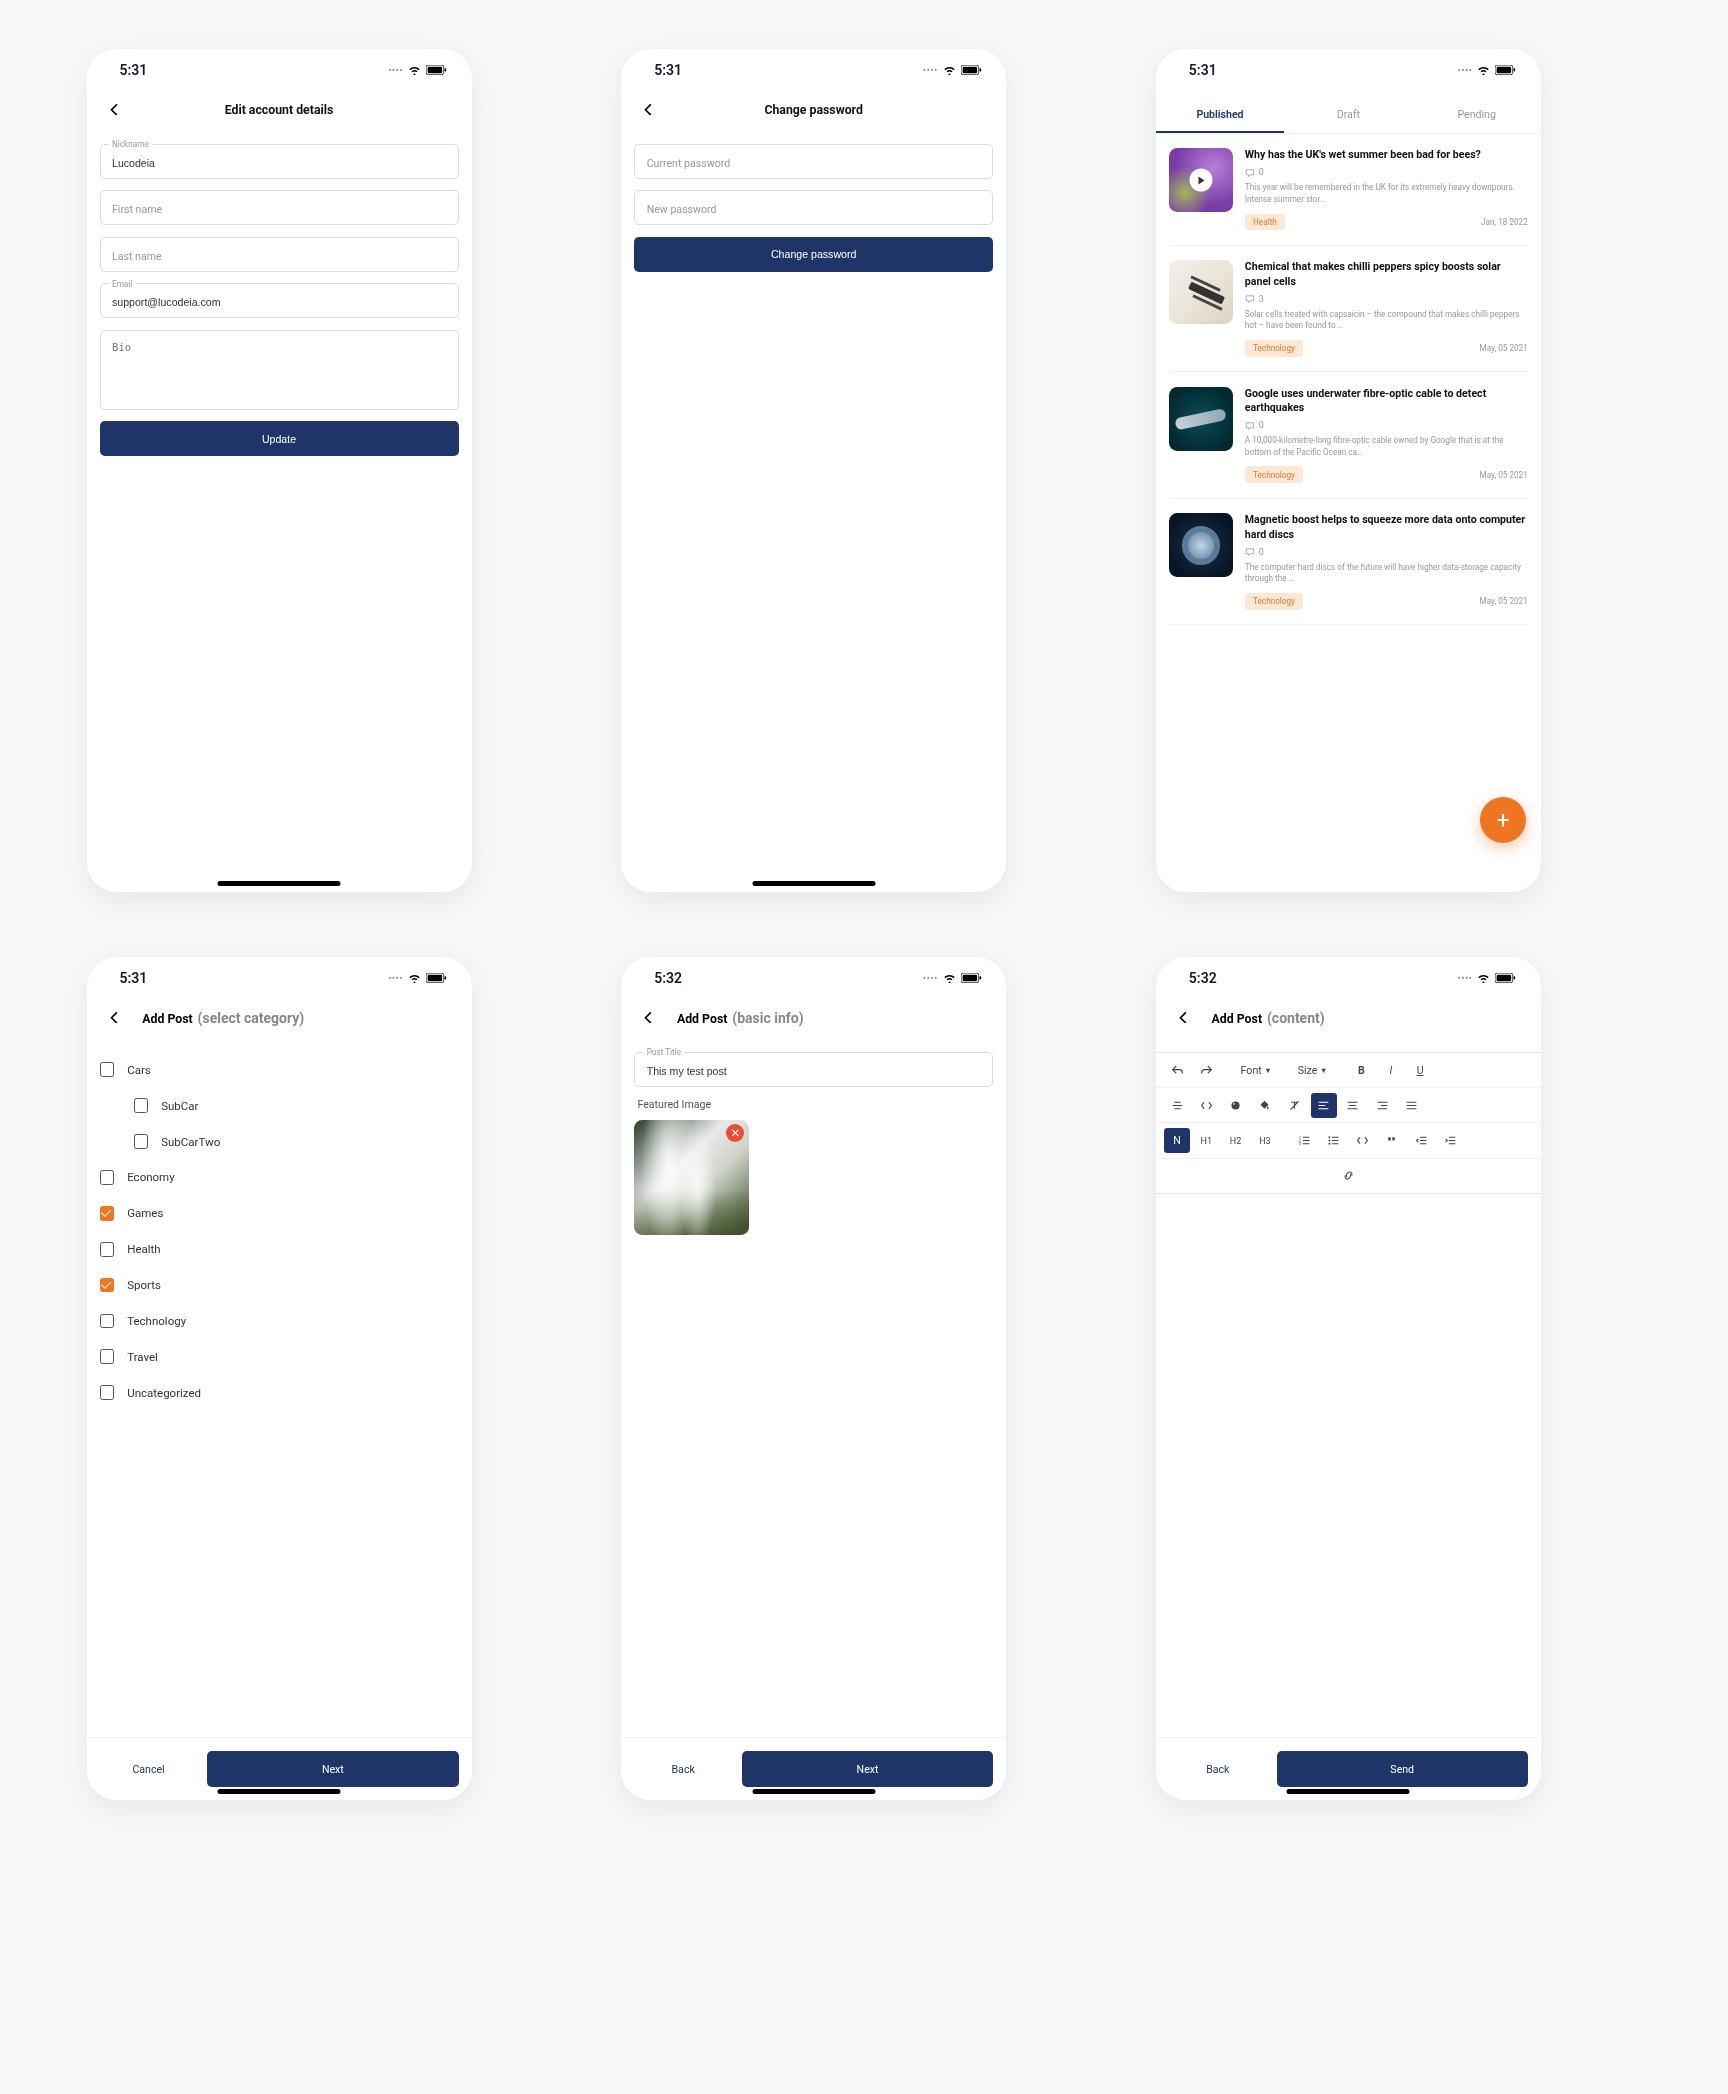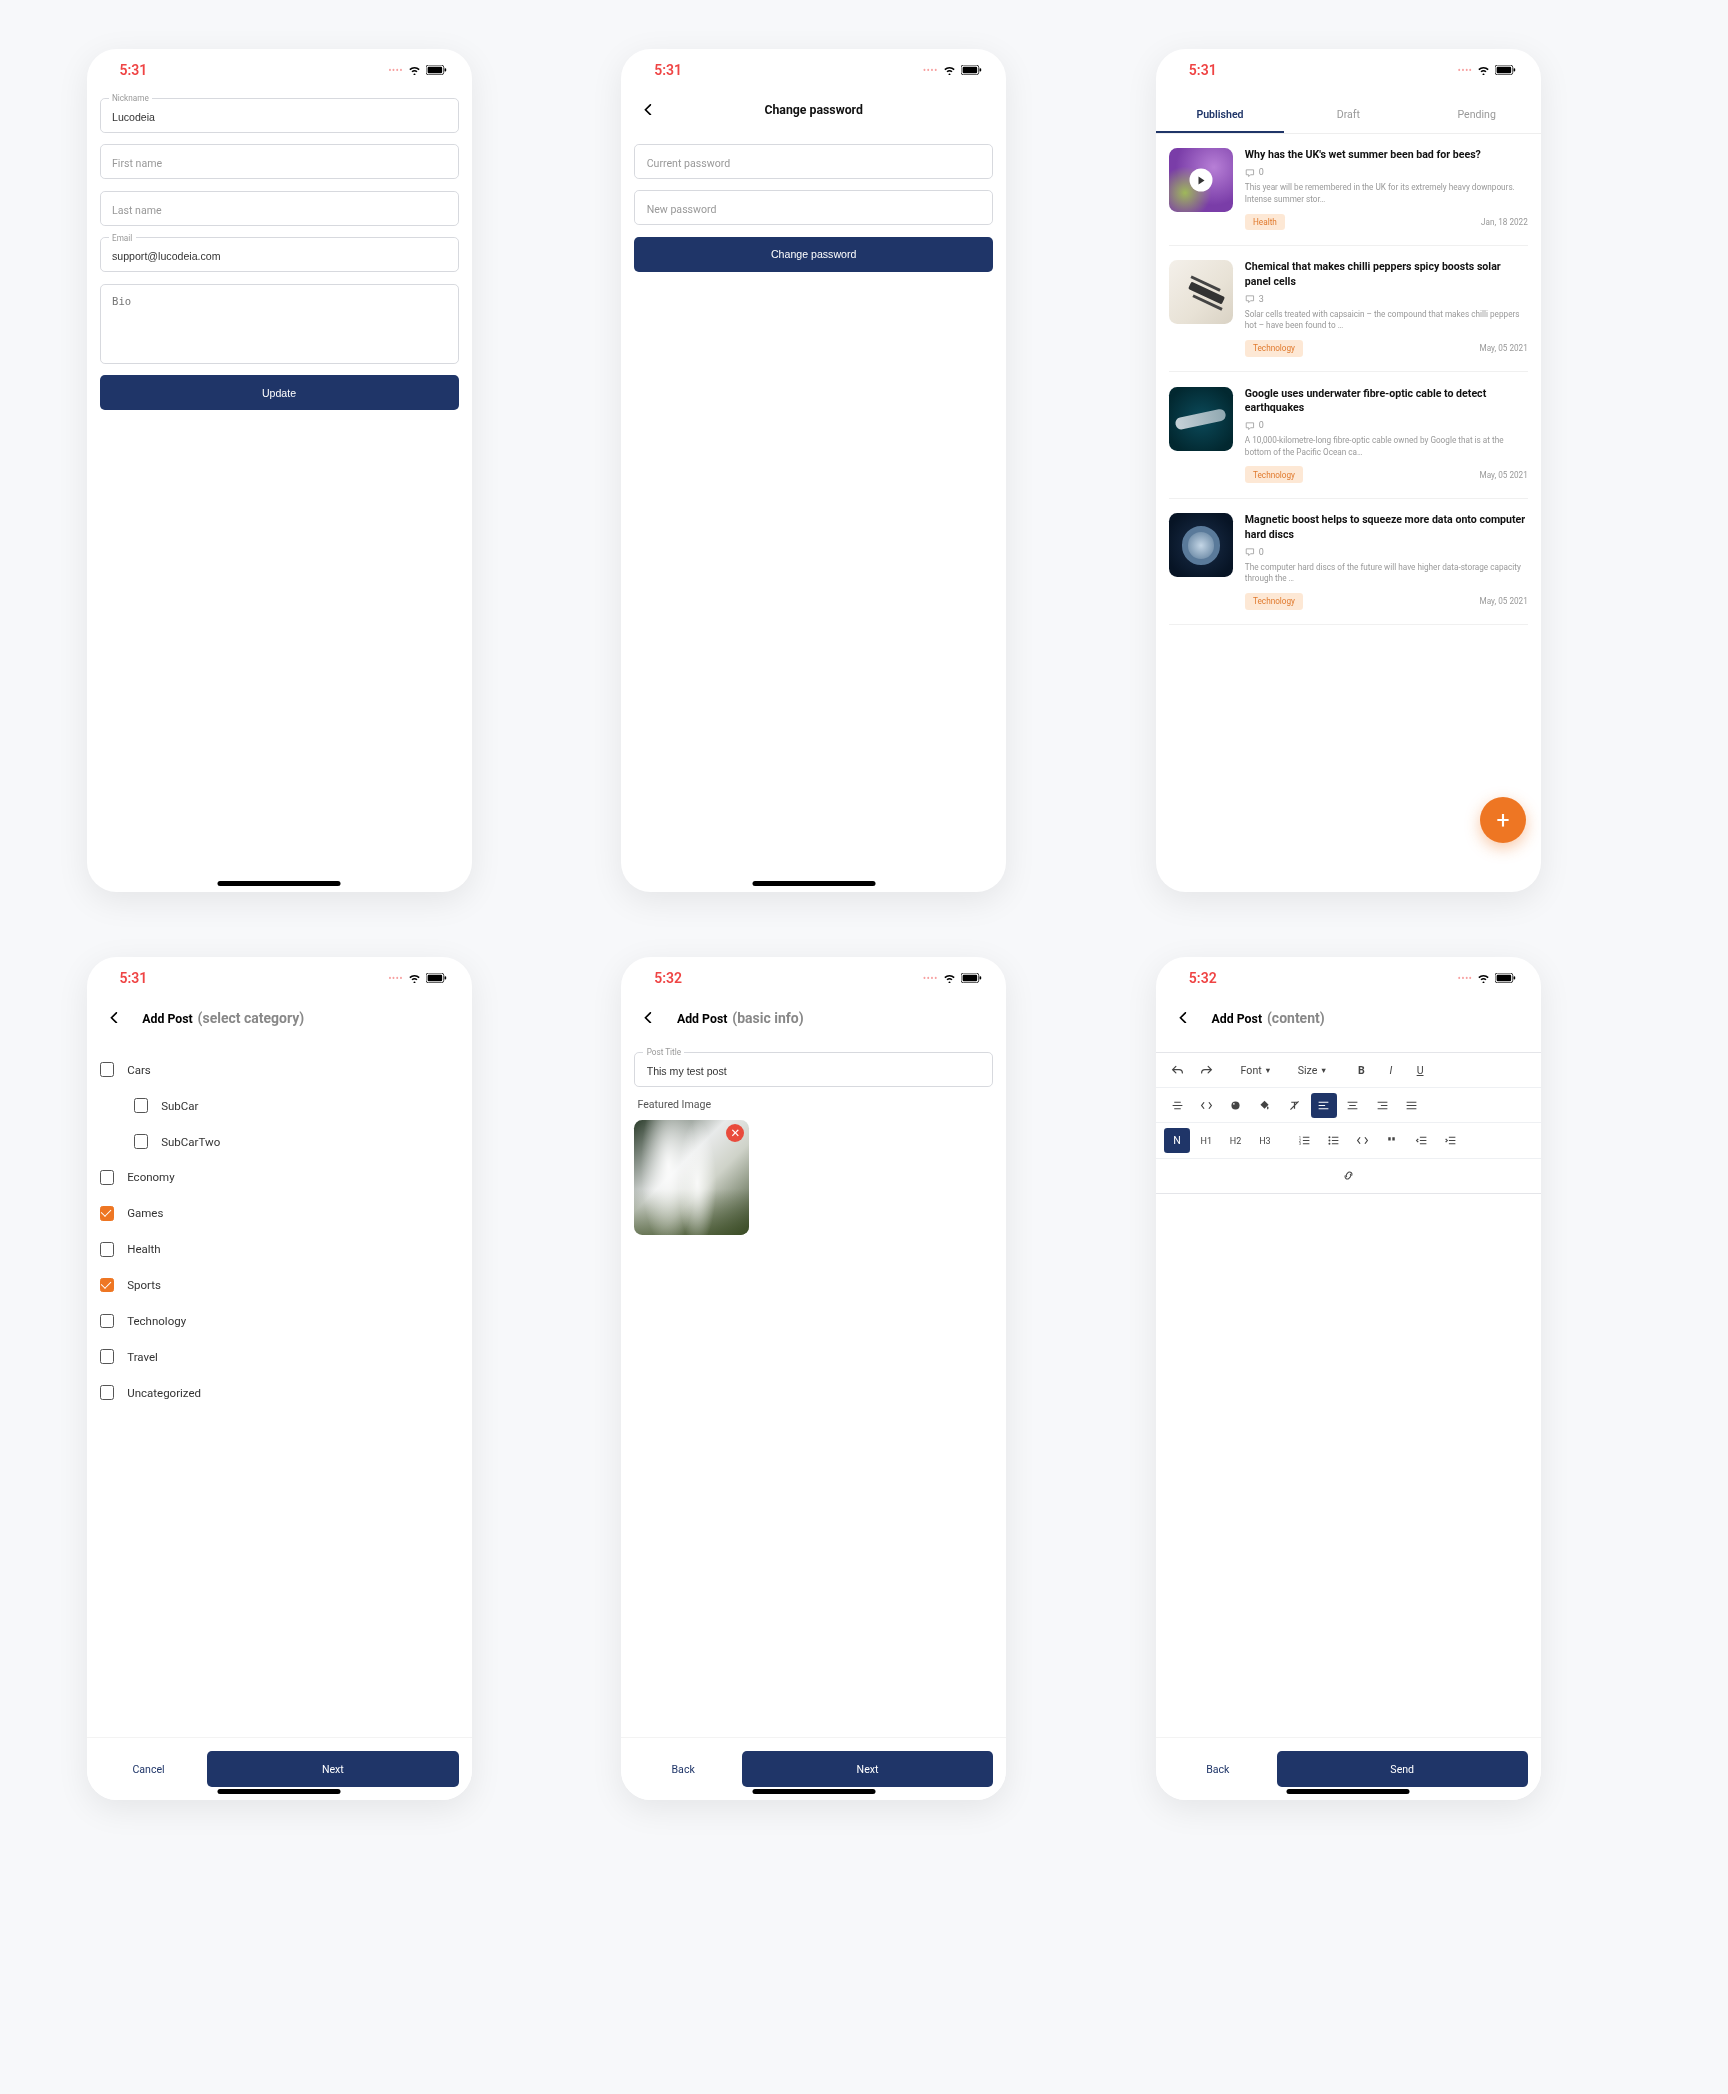--- a/index.html
+++ b/index.html
@@ -27,21 +27,21 @@
     position: relative;
   }
   .statusbar {
     height: 41px;
     display: flex;
     align-items: center;
     justify-content: space-between;
     padding: 0 24.5px 0 33px;
     font-size: 14px;
     font-weight: 600;
-    color: #ef4444;
+    color: #0f172a;
   }
   .status-right { display:flex; align-items:center; gap:4.9px; }
   .signal-dots { letter-spacing: 0.8px; font-size: 8.2px; opacity:.5; }
   .nav {
     display:flex;
     align-items:center;
     padding: 8.2px 16.4px 14.7px;
     gap: 16.4px;
     position:relative;
   }
@@ -206,20 +206,28 @@
         <span><svg width="13" height="9.8" viewBox="0 0 16 12">
               <path d="M8 10.5a1.2 1.2 0 100 2.4 1.2 1.2 0 000-2.4zM4.3 7.7a5.5 5.5 0 017.4 0l-1.3 1.3a3.6 3.6 0 00-4.8 0zM1.6 5a9.3 9.3 0 0112.8 0l-1.3 1.3a7.4 7.4 0 00-10.2 0z" fill="#000"></path>
             </svg></span>
         <span><svg width="21" height="9.8" viewBox="0 0 26 12">
               <rect x="0" y="0" width="22" height="12" rx="3" fill="none" stroke="#000" stroke-width="1"></rect>
               <rect x="2" y="2" width="18" height="8" rx="1.5" fill="#000"></rect>
               <rect x="23" y="4" width="2" height="4" rx="1" fill="#000"></rect>
             </svg></span>
       </div>
     </div>
+    <div class="nav">
+      <div class="back">
+          <svg width="11.5" height="11.5" viewBox="0 0 14 14">
+            <path d="M9 1L3 7l6 6" stroke="#000" stroke-width="2" fill="none" stroke-linecap="round"></path>
+          </svg>
+        </div>
+      <div class="title">Edit account details</div>
+    </div>
     <div class="content">
       <div class="field">
         <span class="floating-label">Nickname</span>
         <input value="Lucodeia" style="">
       </div>
       <div class="field">
         <span class="placeholder">First name</span>
       </div>
       <div class="field">
         <span class="placeholder">Last name</span>

